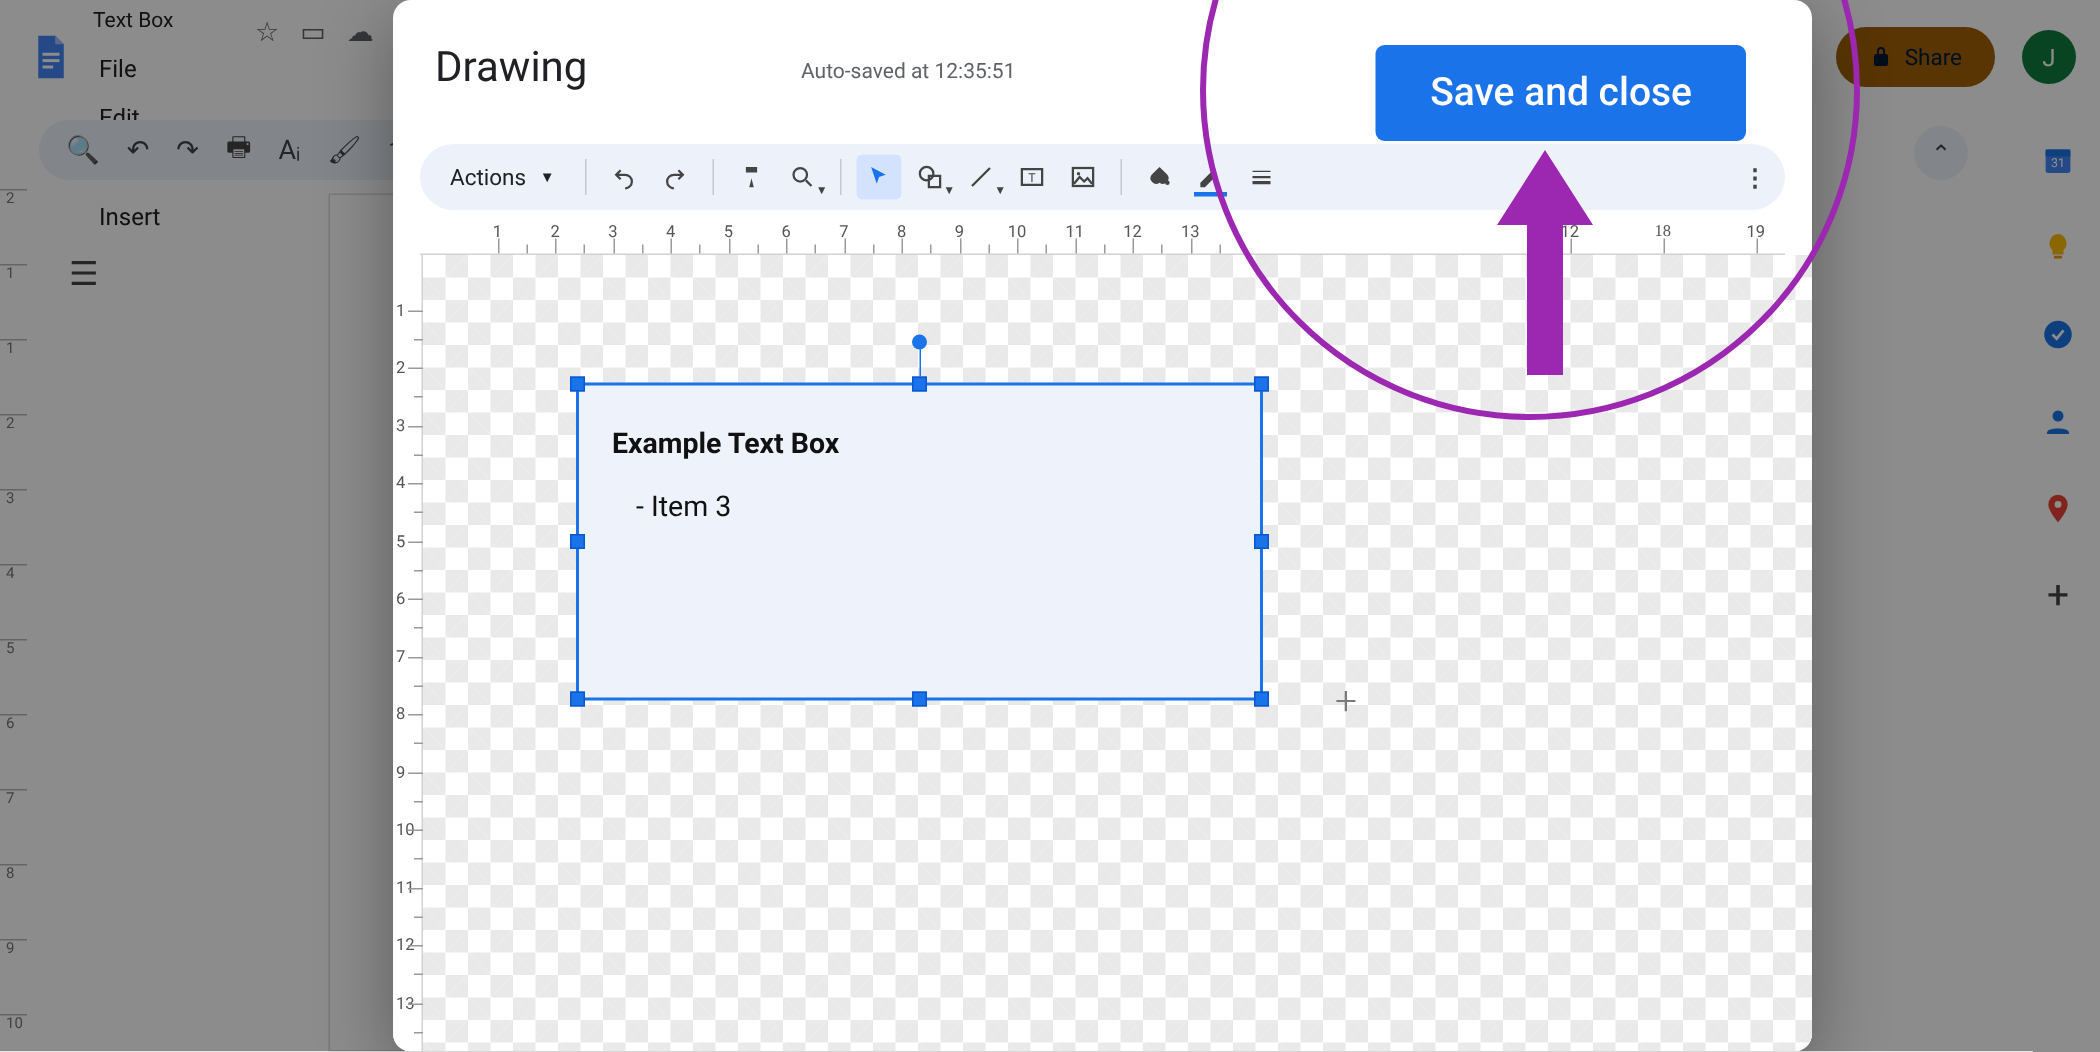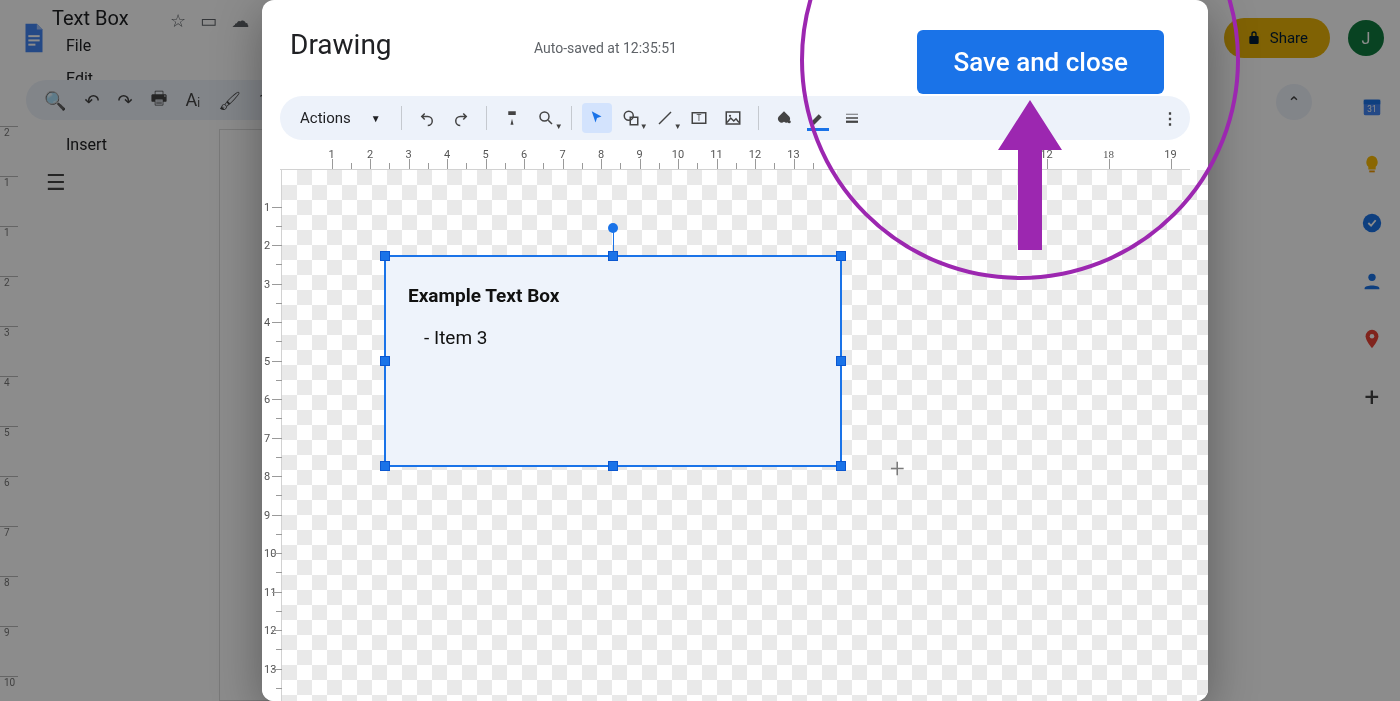--- a/index.html
+++ b/index.html
@@ -5,45 +5,45 @@
   * { box-sizing: border-box; margin: 0; padding: 0; font-family: "Google Sans", Roboto, Arial, sans-serif; }
   body { width: 1400px; height: 701px; overflow: hidden; position: relative; background: #fff; }
 
   
   .backdrop { position:absolute; inset:0; background:#fff; }
   .dim      { position:absolute; inset:0; background:rgba(0,0,0,0.45); pointer-events:none; z-index:10; }
 
   
   .docs-logo { position:absolute; left:14px; top:18px; width:40px; height:40px; border-radius:6px; display:flex; align-items:center; justify-content:center; }
   .docs-logo svg{width:34px;height:34px;}
-  .doc-title { position:absolute; left:52px; top:6px; font-size:20px; color:#202124; }
+  .doc-title { position:absolute; left:62px; top:6px; font-size:14px; color:#202124; }
   .title-icons { position:absolute; left:170px; top:10px; display:flex; gap:14px; color:#5f6368; }
   .title-icons span{font-size:18px; color:#5f6368;}
   .menus { position:absolute; left:66px; top:36px; display:flex; gap:14px; font-size:16px; color:#202124;flex-direction:column;}
-  .share-pill{ position:absolute; right:70px; top:18px; height:40px; padding:0 22px; border-radius:40px; background:#eab308; display:flex; align-items:center; gap:8px; font-size:15px; color:#001d35;}
+  .share-pill{ position:absolute; right:70px; top:18px; height:40px; padding:0 22px; border-radius:40px; background:#a16207; display:flex; align-items:center; gap:8px; font-size:15px; color:#001d35;}
   .avatar{ position:absolute; right:16px; top:20px; width:36px; height:36px; border-radius:50%; background:#0f7b3e; color:#fff; display:flex; align-items:center; justify-content:center; font-size:16px;}
   .docs-toolbar{ position:absolute; left:26px; top:80px; height:40px; background:#edf2fa; border-radius:40px; padding:0 18px; display:flex; align-items:center; gap:18px; color:#444;}
   .docs-toolbar .ico{font-size:18px;color:#444;}
   .chevup{ position:absolute; right:88px; top:84px; width:36px;height:36px;border-radius:50%; background:#edf2fa; display:flex;align-items:center;justify-content:center; color:#444;}
   .left-ruler{ position:absolute; left:0; top:126px; bottom:0; width:18px; background:#fff; }
   .left-ruler .tick{position:absolute; left:0; width:100%; border-top:1px solid #b9b9b9; font-size:10px; color:#777; padding-left:4px;}
   .outline-ico{ position:absolute; left:46px; top:170px; color:#444; font-size:22px;}
   .page{ position:absolute; left:220px; top:130px; width:930px; height:570px; background:#fff; box-shadow:0 0 0 1px #dcdcdc;}
 
   
   .side-panel{ position:absolute; right:0; top:70px; width:56px; bottom:0; background:#fff; display:flex; flex-direction:column; align-items:center; gap:36px; padding-top:26px;}
   .side-panel .sp{ width:22px;height:22px; display:flex;align-items:center;justify-content:center; }
 
   
   .dialog{ position:absolute; left:262px; top:0; width:946px; height:701px; background:#fff; border-radius:12px; box-shadow:0 12px 48px rgba(0,0,0,.35); z-index:20; overflow:hidden;}
   .dlg-title{ position:absolute; left:28px; top:28px; font-size:28px; color:#202124; font-weight:400;}
   .dlg-autosave{ position:absolute; left:272px; top:40px; font-size:14px; color:#5f6368;}
   .dlg-save{ position:absolute; right:44px; top:30px; height:64px; padding:0 36px; background:#1a73e8; color:#fff; border:none; border-radius:6px; font-size:26px; font-weight:500; cursor:pointer;}
   .dlg-toolbar{ position:absolute; left:18px; top:96px; right:18px; height:44px; background:#edf2fa; border-radius:40px; display:flex; align-items:center; padding:0 10px; gap:4px;}
-  .actions-btn{ height:30px; padding:0 10px; border-radius:6px; display:flex; align-items:center; font-size:15px; color:#202124; gap:20px; cursor:pointer;}
+  .actions-btn{ height:30px; padding:0 10px; border-radius:6px; display:flex; align-items:center; font-size:15px; color:#202124; gap:9px; cursor:pointer;}
   .tb-sep{ width:1px;height:24px;background:#c5c9cf; margin:0 6px;}
   .tb-ico{ width:30px;height:30px; display:flex;align-items:center;justify-content:center; color:#444; border-radius:4px; cursor:pointer; position:relative;}
   .tb-ico.sel{ background:#d3e3fd;}
   .tb-ico svg{width:18px;height:18px;}
   .tb-more{ margin-left:auto; width:20px; text-align:center; color:#444; font-weight:bold; cursor:pointer;}
   .font-strip{ position:absolute; left:520px; top:160px; right:30px; height:60px; background:#edf2fa; border-radius:44px; display:flex; align-items:center; padding:0 26px; gap:26px;}
   .font-strip .fname{font-size:22px;color:#202124;}
   .font-strip .dd{color:#444;}
   .font-strip .vsep{width:1px;height:34px;background:#c5c9cf;}
   .font-strip .kebab{font-size:22px;color:#444; letter-spacing:0; line-height:6px;}

